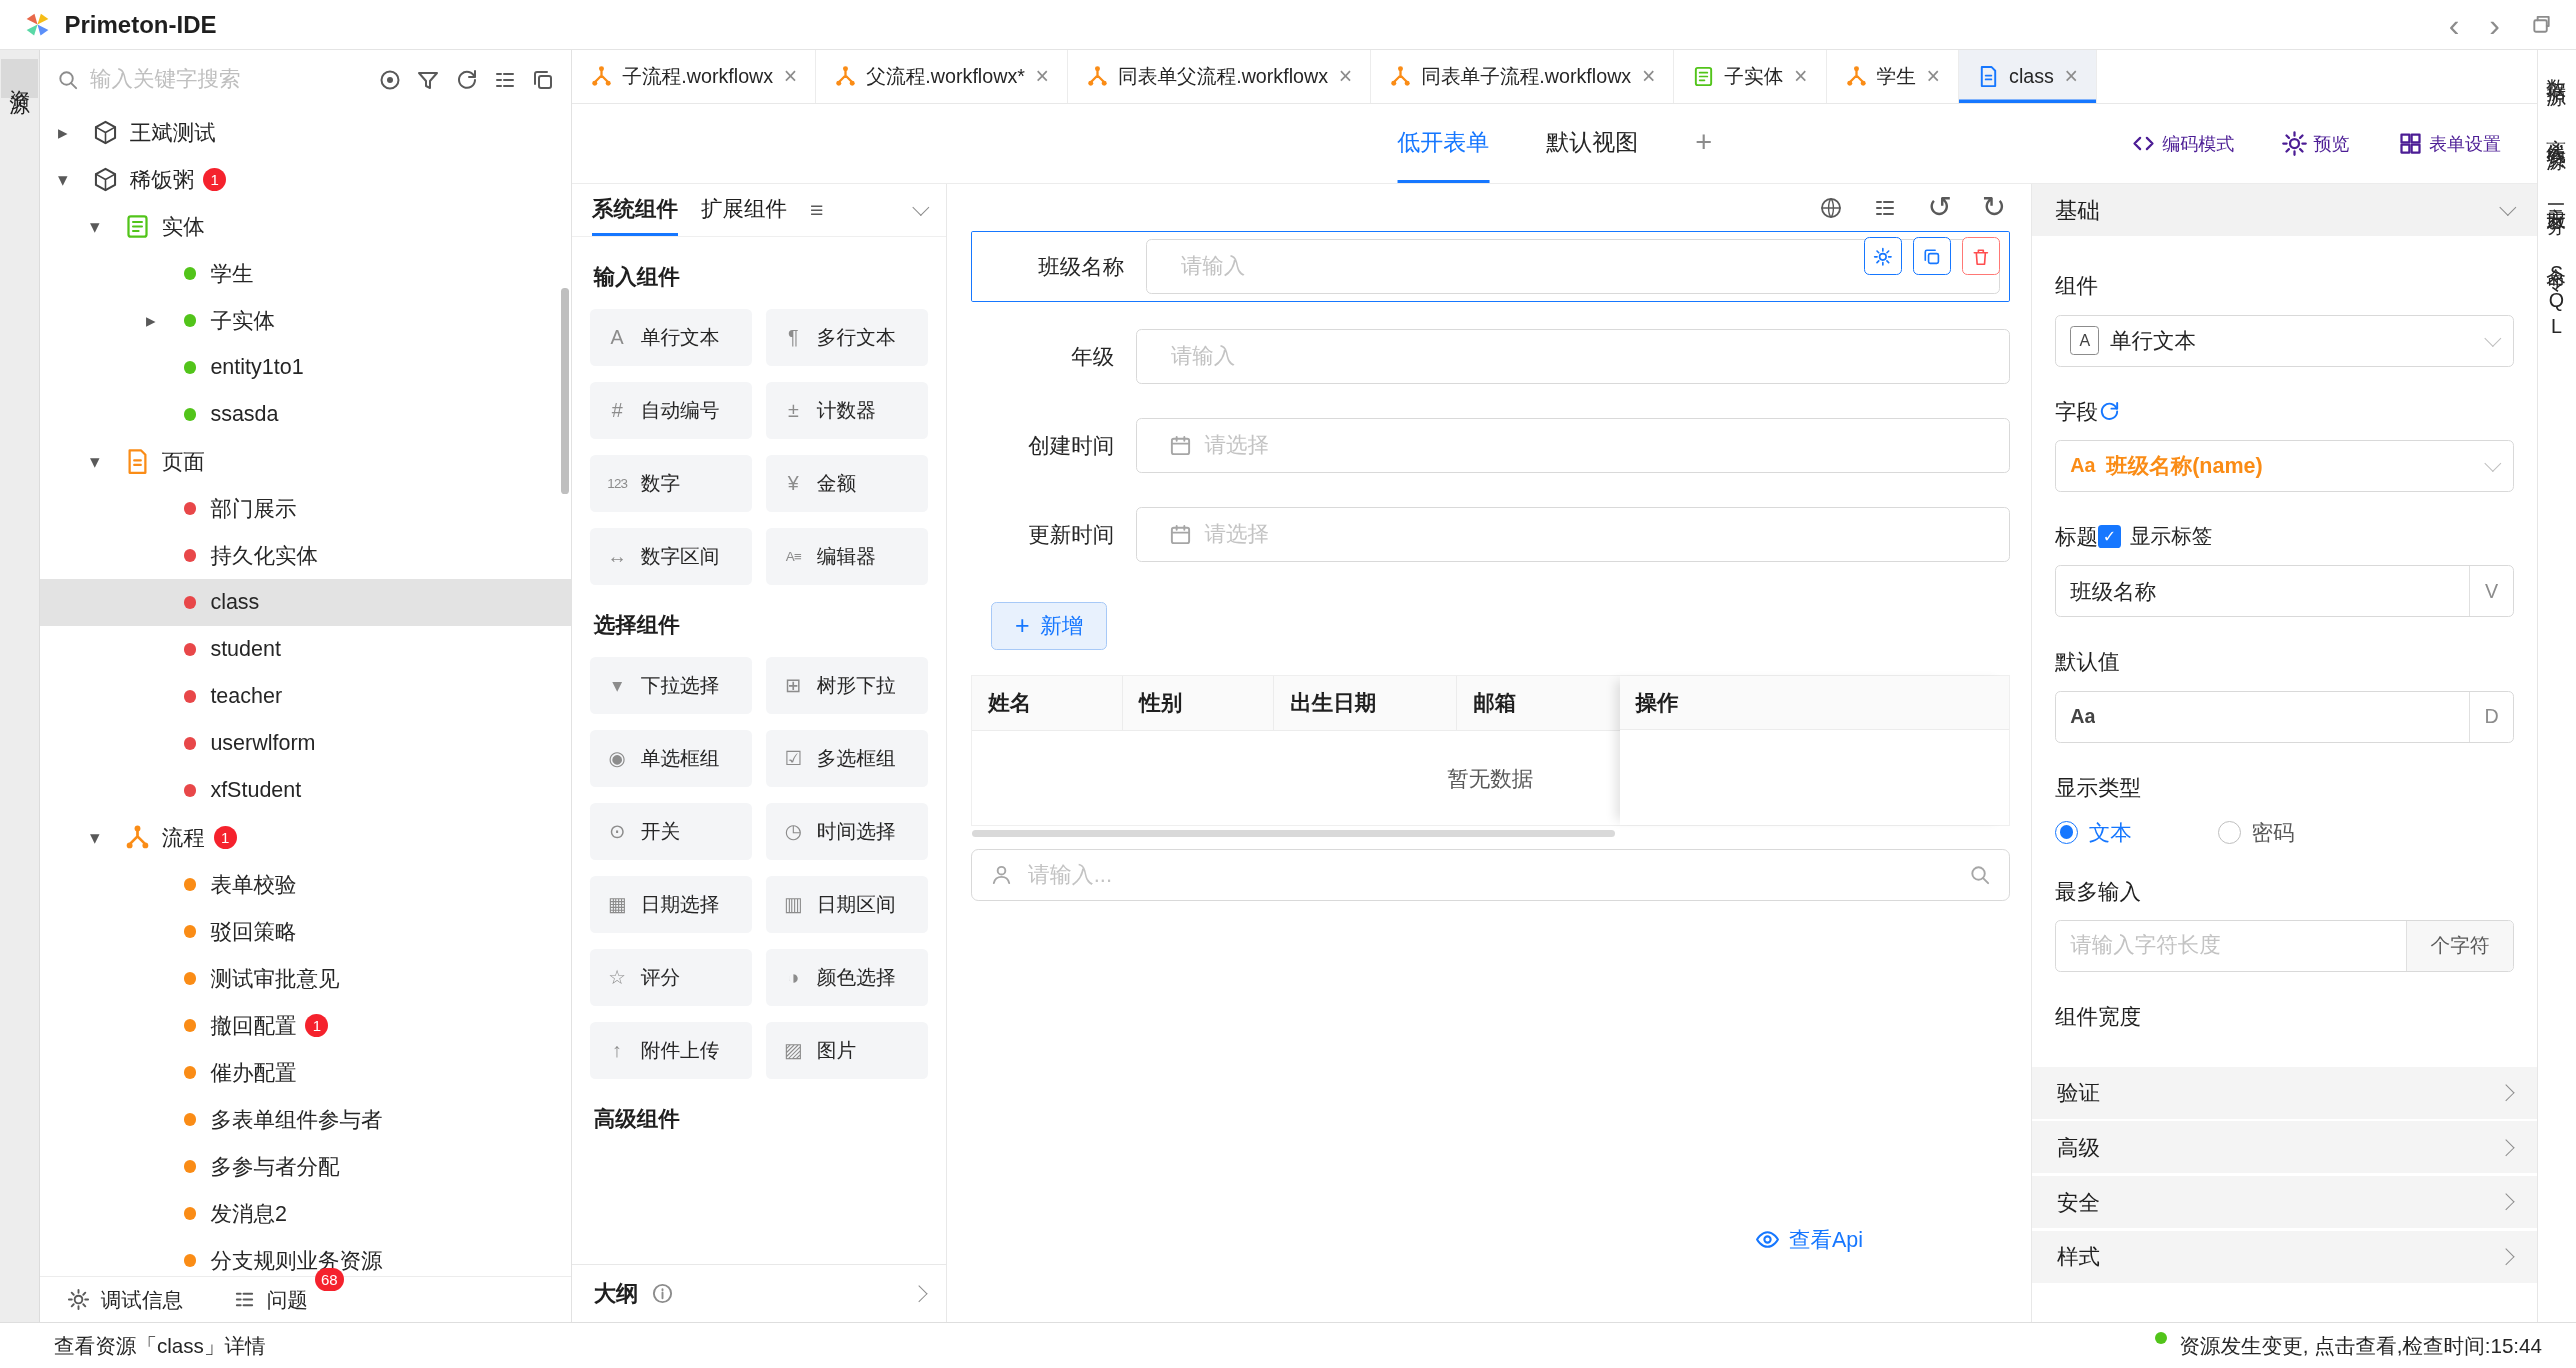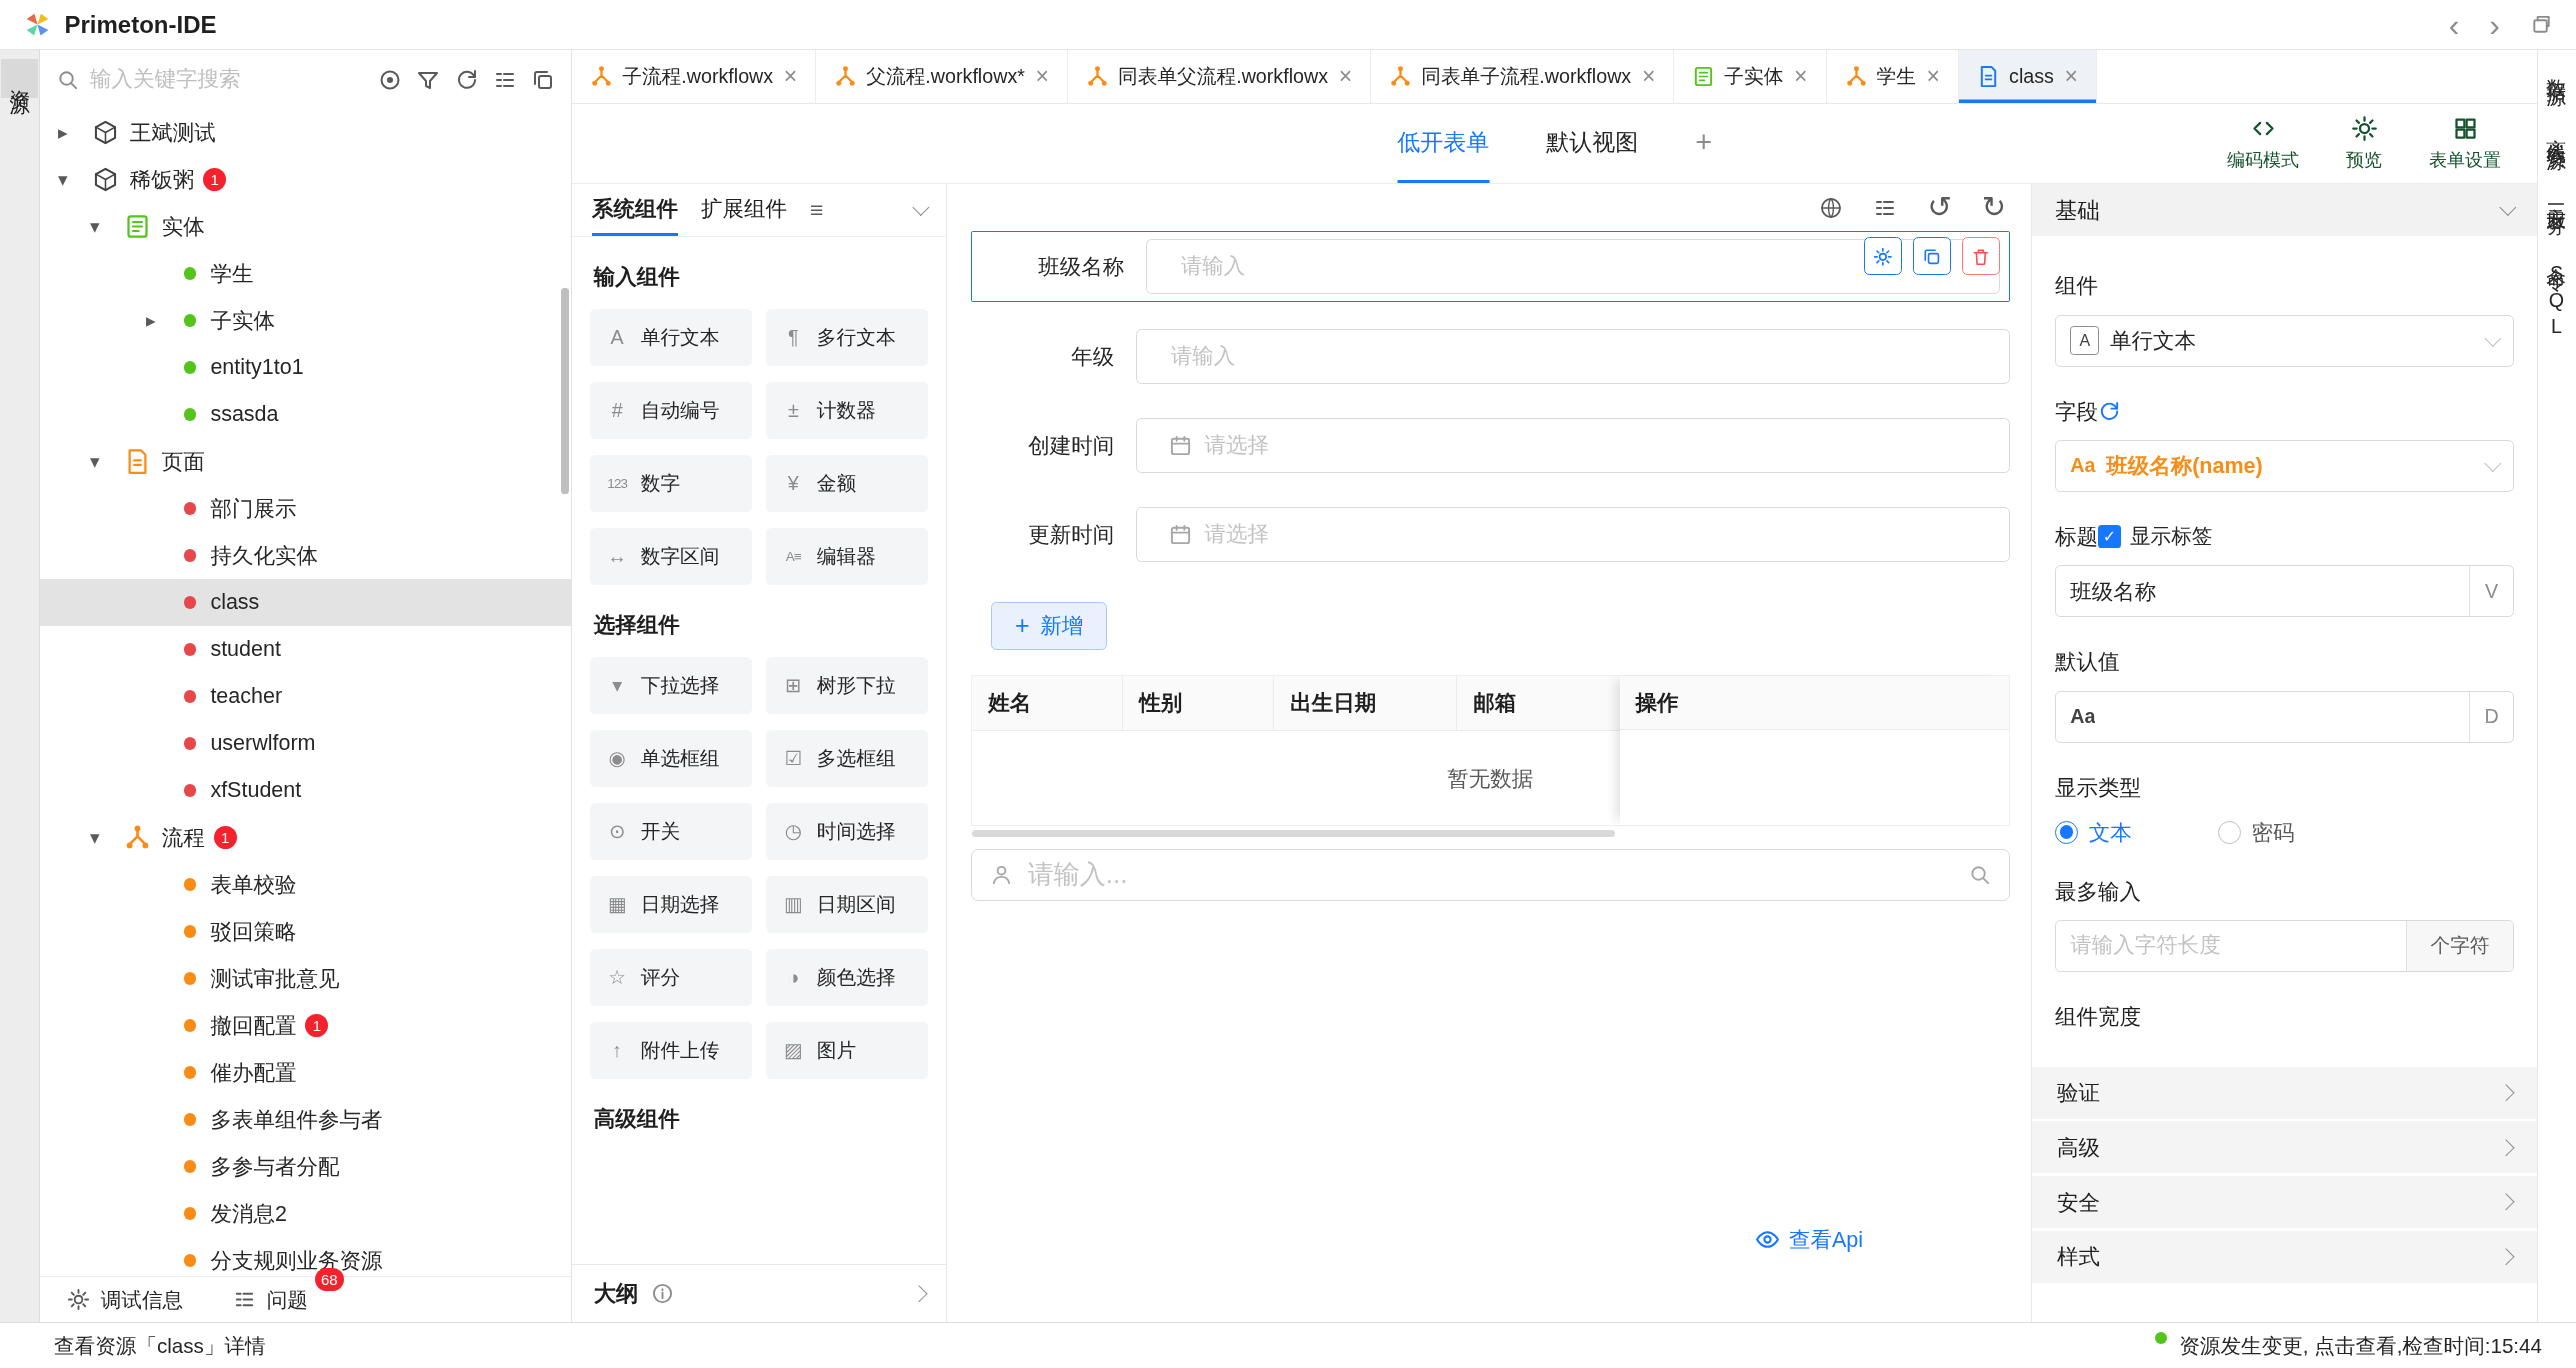--- a/index.html
+++ b/index.html
@@ -70,21 +70,21 @@
   .tab-close{margin-left:10.7px;color:#8c8c8c;font-size:23px;line-height:1;cursor:pointer}
 
   .viewbar{height:79px;flex:0 0 79px;position:relative;background:#fff}
   .view-tabs{position:absolute;left:50%;transform:translateX(-50%);top:0;bottom:0;
              display:flex;align-items:stretch;gap:57px}
   .vtab{display:flex;align-items:center;font-size:23px;color:#262626;cursor:pointer;
         border-bottom:3.6px solid transparent}
   .vtab.active{color:#1677ff;border-color:#1677ff}
   .vtab.add{color:#8c8c8c;font-size:29px}
   .view-actions{position:absolute;right:36px;top:0;bottom:0;display:flex;align-items:center;gap:47px}
-  .vact{display:flex;flex-direction:column;align-items:center;gap:5.4px;color:#14532d;cursor:pointer}
+  .vact{display:flex;align-items:center;gap:5.4px;color:#4c1d95;cursor:pointer}
   .vact svg{width:27px;height:27px}
   .vact span{font-size:18px}
 
   .content-row{flex:1 1 auto;display:flex;min-height:0;border-top:0.9px solid #ececec}
 
   
   .cpanel{flex:0 0 374px;border-right:0.9px solid #e8e8e8;display:flex;flex-direction:column;min-width:0}
   .cp-head{height:52px;flex:0 0 52px;display:flex;align-items:center;padding:0 19.7px;gap:23px;
            border-bottom:0.9px solid #efefef}
   .cp-tab{font-size:21.5px;color:#1f1f1f;height:100%;display:flex;align-items:center;cursor:pointer;
@@ -149,21 +149,21 @@
   .dt-empty{position:absolute;left:0;right:0;top:50%;transform:translateY(-50%);
             text-align:center;font-size:21.5px;color:#595959}
   .dt-fixed{position:absolute;top:0;right:0;bottom:0;width:389px;background:#fff;
             box-shadow:-9px 0 10.7px -5.4px rgba(0,0,0,.12);z-index:2}
   .dt-fixed .dt-th{height:54px;background:#fafafa;border-bottom:0.9px solid #ececec;border-right:none}
   .dt-hscroll{position:absolute;left:0;bottom:-12.5px;width:62%;height:7.2px;background:#d9d9d9;
               border-radius:3.6px;cursor:pointer}
   .cv-search{height:50px;border:0.9px solid #d9d9d9;border-radius:7.2px;display:flex;align-items:center;
              padding:0 18px;gap:12.5px}
   .cv-search svg{width:23px;height:23px;color:#a6a6a6;flex:0 0 23px}
-  .cv-search input{border:none;outline:none;flex:1;font-size:26px;color:#262626;min-width:0;
+  .cv-search input{border:none;outline:none;flex:1;font-size:22px;color:#262626;min-width:0;
                    font-family:inherit}
   .cv-search input::placeholder{color:#c3c3c3}
   .api-link{position:absolute;right:168px;bottom:68px;display:flex;align-items:center;gap:9px;
             color:#1677ff;font-size:21.5px;cursor:pointer}
   .api-link svg{width:25px;height:25px}
 
   
   .props{flex:0 0 505px;border-left:0.9px solid #e8e8e8;display:flex;flex-direction:column;
          min-width:0;overflow:hidden}
   .pr-head{height:52px;flex:0 0 52px;background:#f2f2f2;display:flex;align-items:center;

